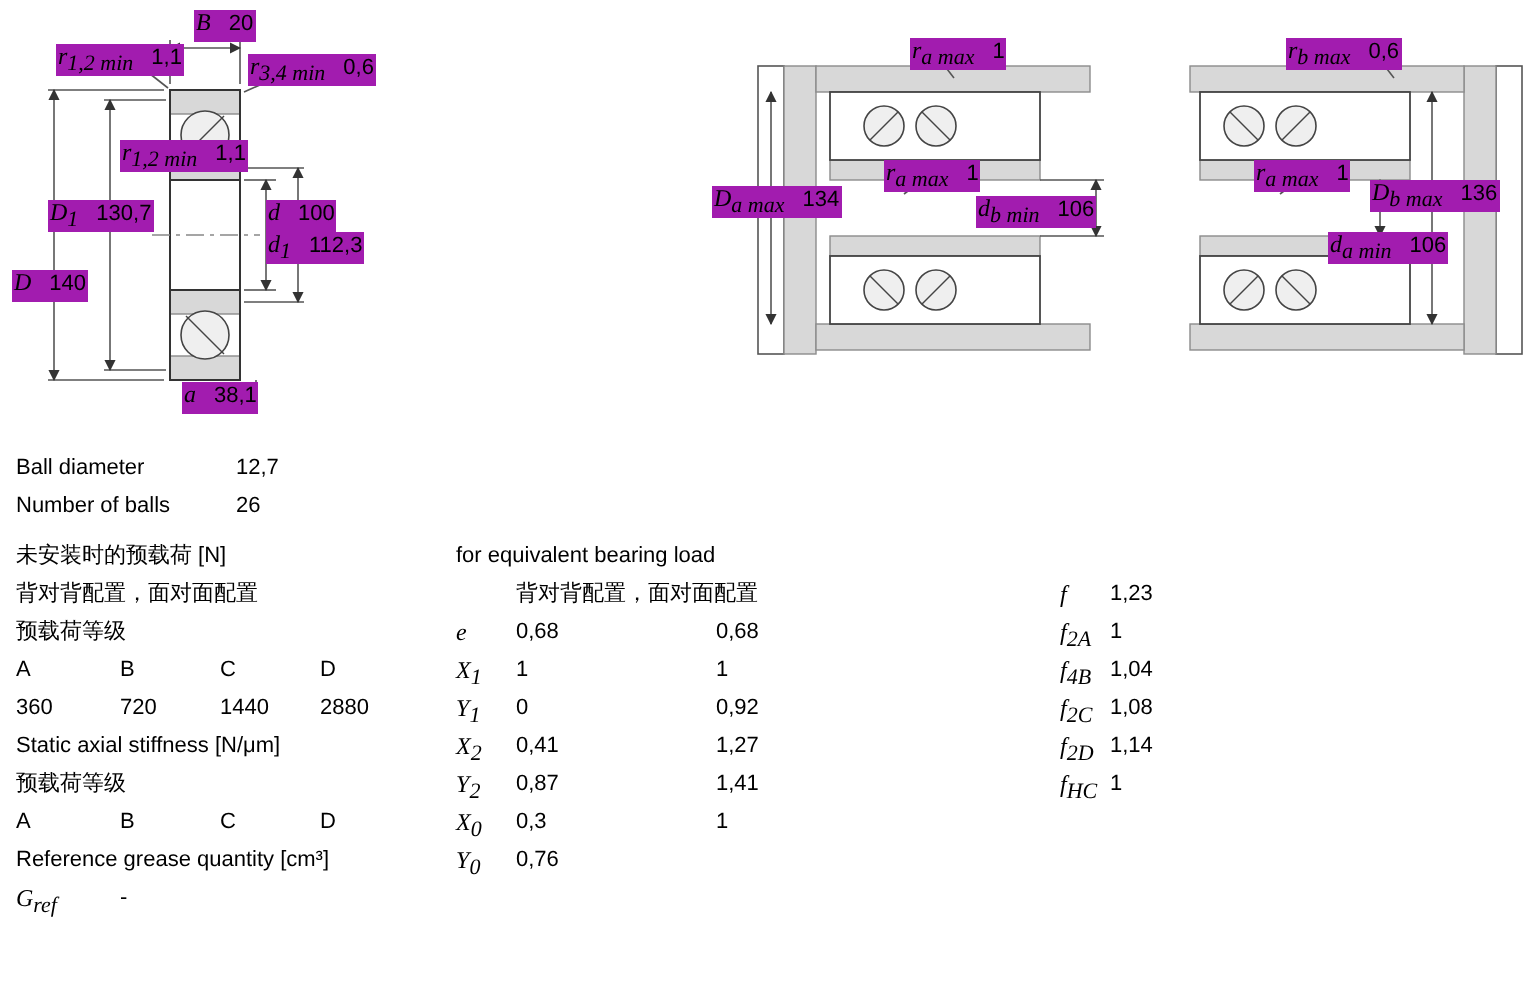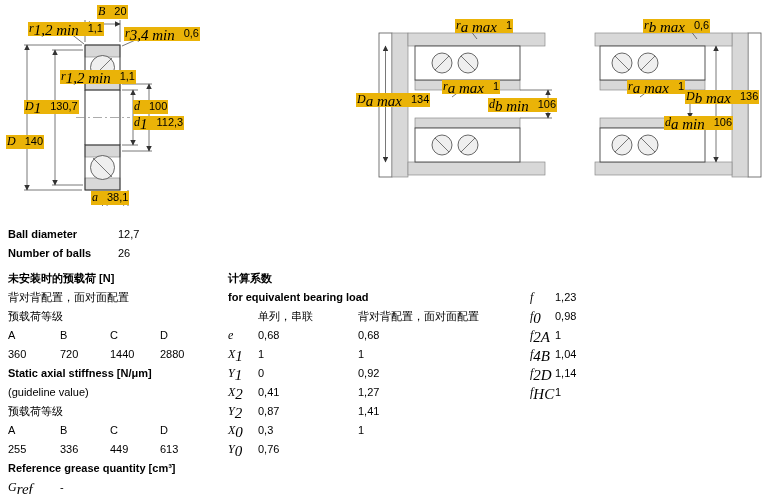--- a/index.html
+++ b/index.html
@@ -1,30 +1,30 @@
 <!DOCTYPE html>
 <html><head>
 <meta charset="utf-8">
 <style>
   html,body{margin:0;padding:0}
   body{
     position:relative;width:766px;height:494px;overflow:hidden;
     background:#fff;color:#000;
     font-family:"Liberation Sans","DejaVu Sans",sans-serif;font-size:11px;
   }
-  .dim{position:absolute;white-space:nowrap;line-height:12px;background:#eab308;padding:0 1px;z-index:3}
+  .dim{position:absolute;white-space:nowrap;line-height:12px;background:#a21caf;padding:0 1px;z-index:3}
   .sym{font-family:"Liberation Serif","DejaVu Serif",serif;font-style:italic;font-size:12px}
-  .sub{font-family:"Liberation Serif","DejaVu Serif",serif;font-style:italic;font-size:15px}
+  .sub{font-family:"Liberation Serif","DejaVu Serif",serif;font-style:italic;font-size:11px}
   .val{margin-left:9px}
   .drawing{position:absolute;left:0;top:0;z-index:1}
   .spec{position:absolute;display:flex;white-space:nowrap;z-index:2}
-  .spec .lab{width:110px;font-weight:700}
+  .spec .lab{width:110px;font-weight:400}
   .col{position:absolute;z-index:2}
   .row{height:19px;line-height:19px;white-space:nowrap}
-  .bold{font-weight:700}
+  .bold{font-weight:400}
   .cells{display:flex}
   .c{display:block}
   .w25{width:25px}.w30{width:30px}.w50{width:50px}.w52{width:52px}.w100{width:100px}
 </style>
 </head>
 <body>
 
 <svg class="drawing" width="766" height="225" viewBox="0 0 766 225" xmlns="http://www.w3.org/2000/svg">
   <defs>
     <marker id="ar" viewBox="0 0 10 10" refX="9" refY="5" markerWidth="7" markerHeight="7" orient="auto-start-reverse">
@@ -163,47 +163,38 @@
     <span class="c w50">C</span>
     <span class="c">D</span>
   </div>
   <div class="row cells">
     <span class="c w52">360</span>
     <span class="c w50">720</span>
     <span class="c w50">1440</span>
     <span class="c">2880</span>
   </div>
   <div class="row bold">Static axial stiffness [N/μm]</div>
-  <div class="row">(guideline value)</div>
   <div class="row">预载荷等级</div>
   <div class="row cells">
     <span class="c w52">A</span>
     <span class="c w50">B</span>
     <span class="c w50">C</span>
     <span class="c">D</span>
   </div>
-  <div class="row cells">
-    <span class="c w52">255</span>
-    <span class="c w50">336</span>
-    <span class="c w50">449</span>
-    <span class="c">613</span>
-  </div>
   <div class="row bold">Reference grease quantity [cm³]</div>
   <div class="row cells">
     <span class="c w52"><i class="sym">G</i><sub class="sub">ref</sub></span>
     <span class="c">-</span>
   </div>
 </div>
 
 <div class="col" style="left:228px;top:269px">
-  <div class="row bold">计算系数</div>
   <div class="row bold">for equivalent bearing load</div>
   <div class="row cells">
     <span class="c w30"></span>
-    <span class="c w100">单列，串联</span>
     <span class="c">背对背配置，面对面配置</span>
   </div>
   <div class="row cells">
     <span class="c w30"><i class="sym">e</i><sub class="sub"></sub></span>
     <span class="c w100">0,68</span>
     <span class="c">0,68</span>
   </div>
   <div class="row cells">
     <span class="c w30"><i class="sym">X</i><sub class="sub">1</sub></span>
     <span class="c w100">1</span>
@@ -234,32 +225,32 @@
     <span class="c">0,76</span>
   </div>
 </div>
 
 <div class="col" style="left:530px;top:288px">
   <div class="row cells">
     <span class="c w25"><i class="sym">f</i><sub class="sub"></sub></span>
     <span class="c">1,23</span>
   </div>
   <div class="row cells">
-    <span class="c w25"><i class="sym">f</i><sub class="sub">0</sub></span>
-    <span class="c">0,98</span>
-  </div>
-  <div class="row cells">
     <span class="c w25"><i class="sym">f</i><sub class="sub">2A</sub></span>
     <span class="c">1</span>
   </div>
   <div class="row cells">
     <span class="c w25"><i class="sym">f</i><sub class="sub">4B</sub></span>
     <span class="c">1,04</span>
   </div>
   <div class="row cells">
+    <span class="c w25"><i class="sym">f</i><sub class="sub">2C</sub></span>
+    <span class="c">1,08</span>
+  </div>
+  <div class="row cells">
     <span class="c w25"><i class="sym">f</i><sub class="sub">2D</sub></span>
     <span class="c">1,14</span>
   </div>
   <div class="row cells">
     <span class="c w25"><i class="sym">f</i><sub class="sub">HC</sub></span>
     <span class="c">1</span>
   </div>
 </div>
 
 </body></html>

